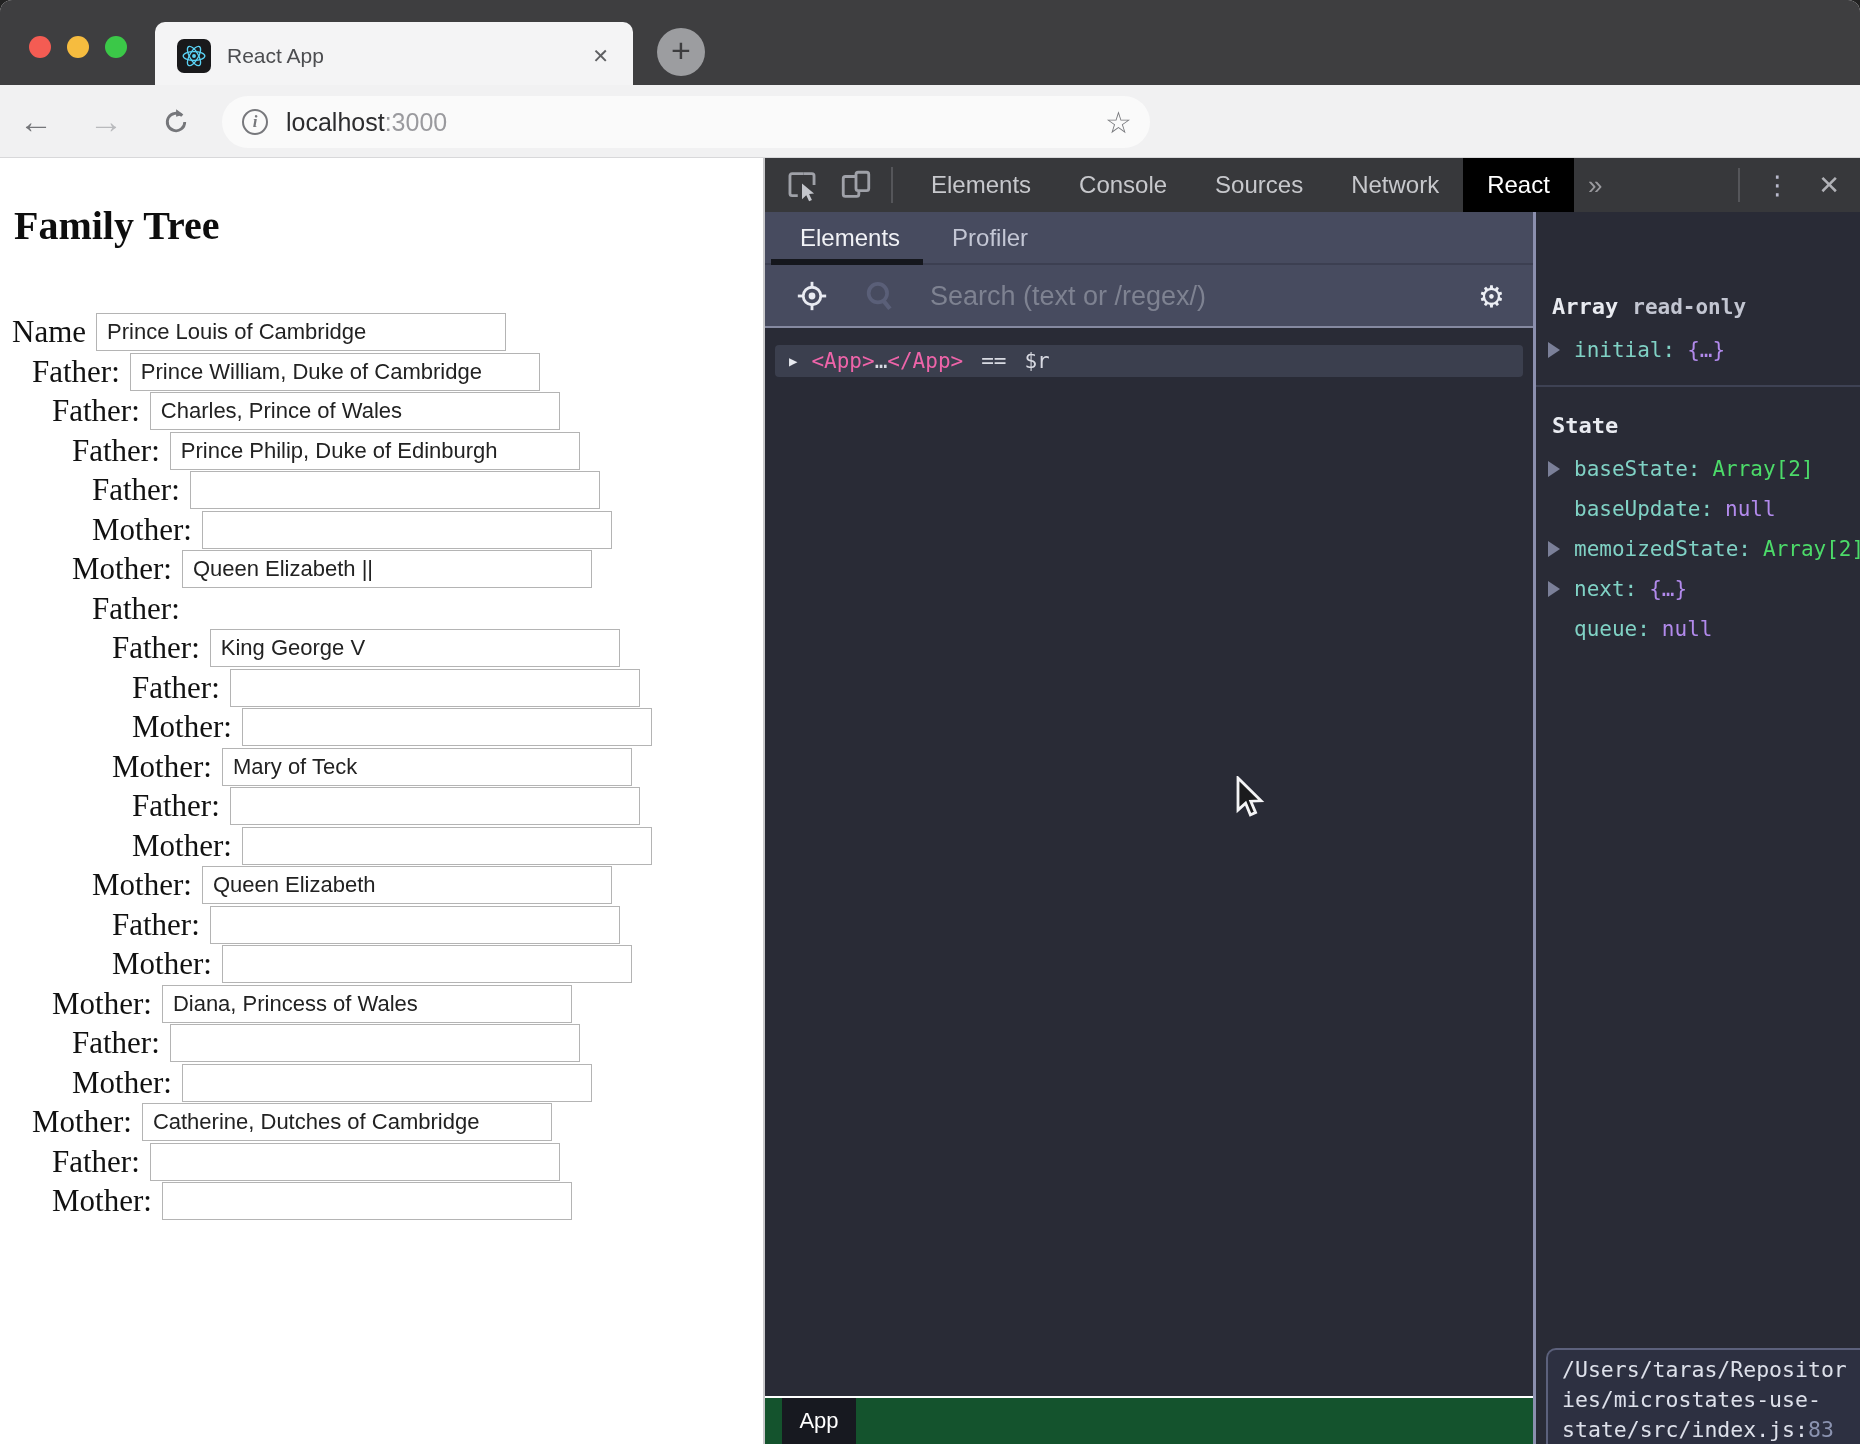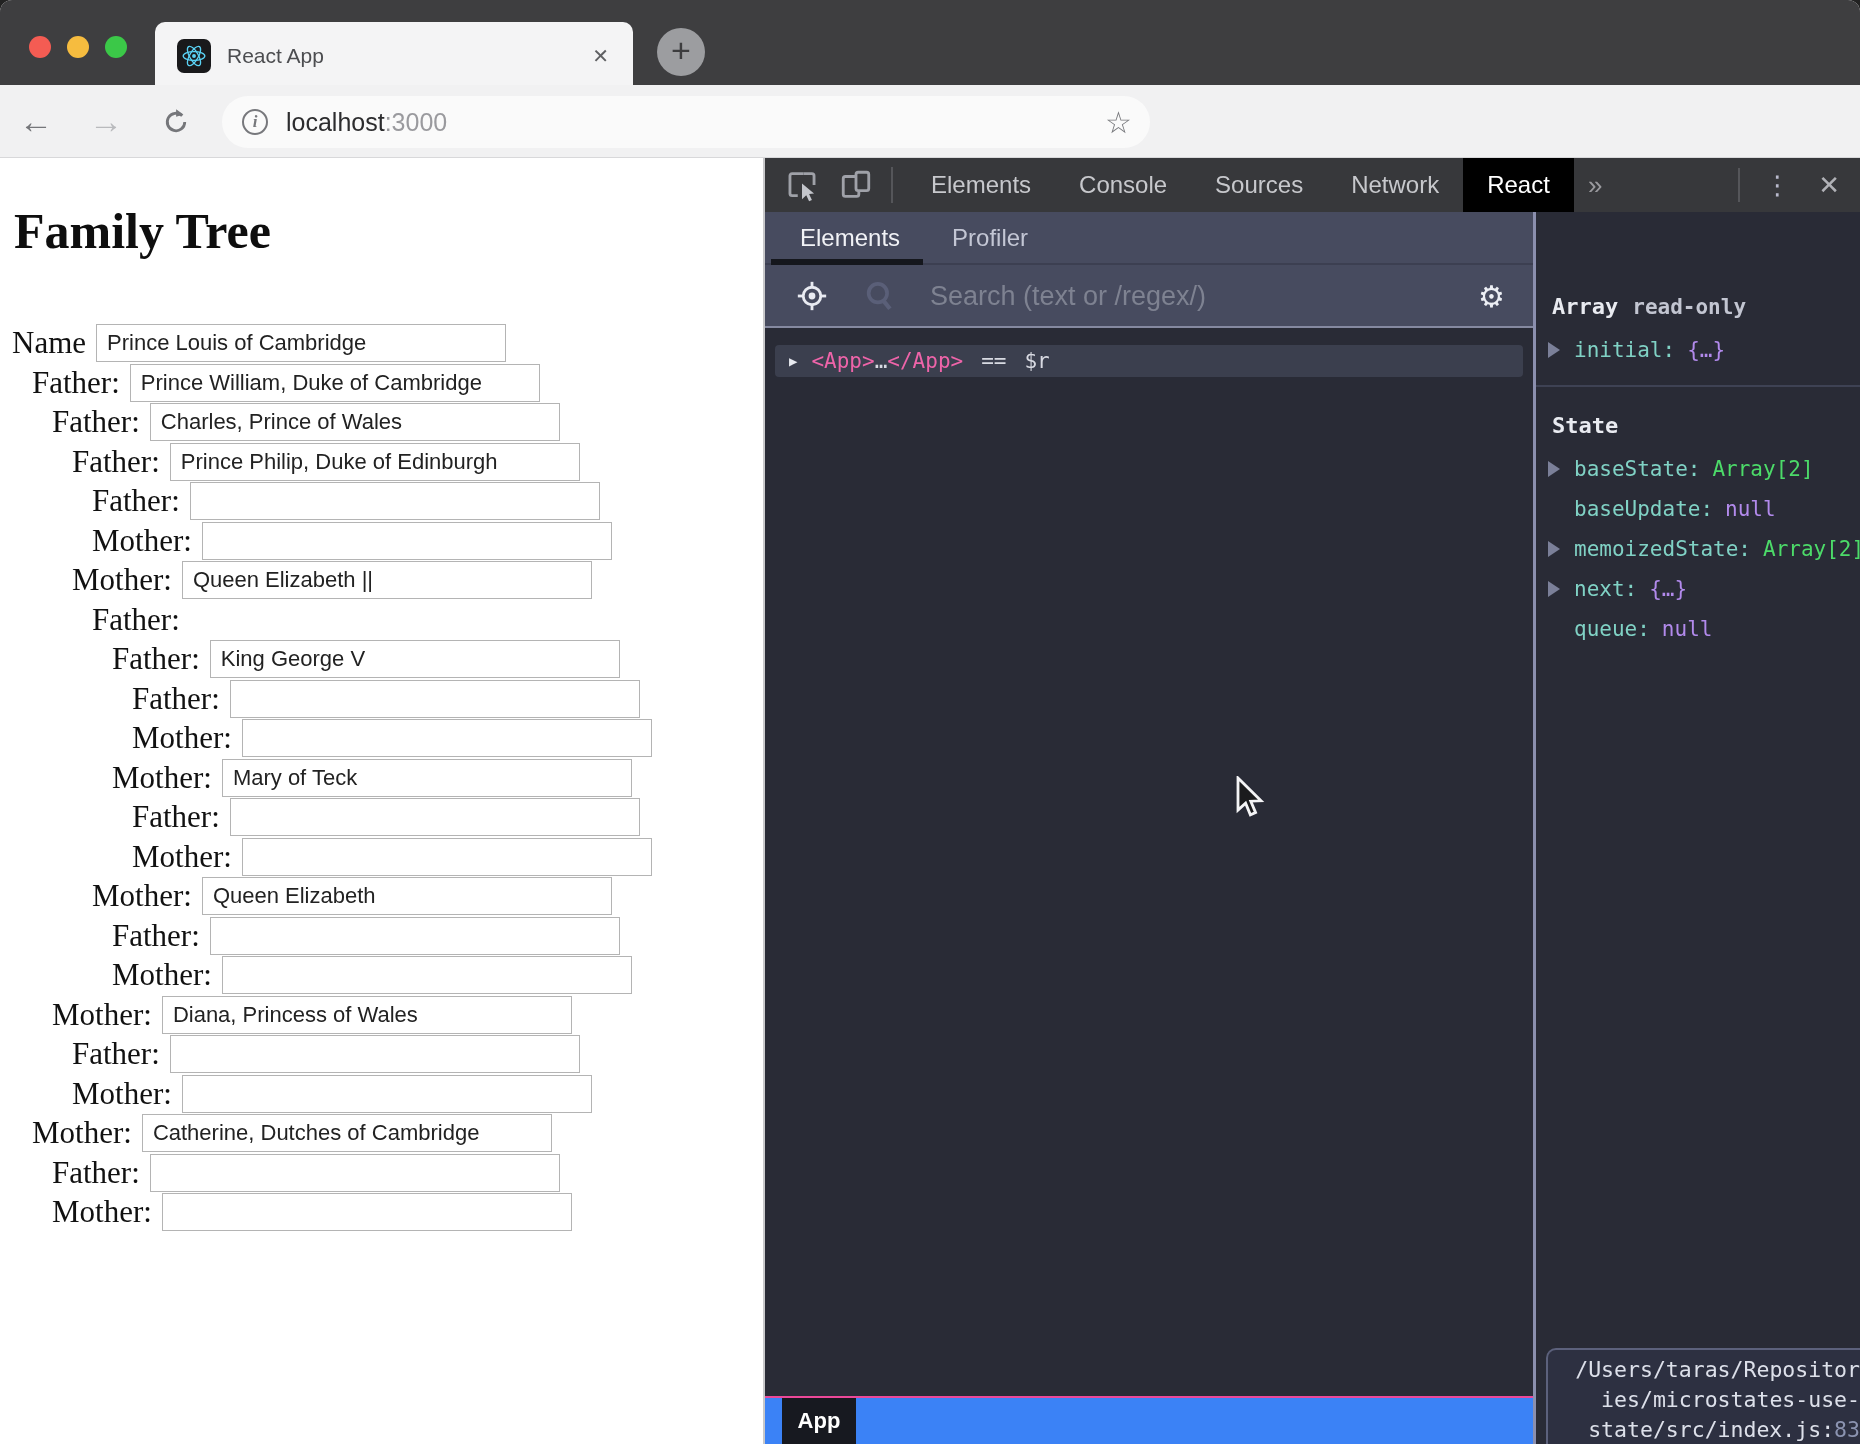--- a/index.html
+++ b/index.html
@@ -46,21 +46,21 @@
   #ext-ember { left:1641px; }
   .ember-blob { width:40px; height:38px; border-radius:10px; background:#d7d7d9; position:relative; }
   .ember-blob:before, .ember-blob:after { content:""; position:absolute; top:12px; width:12px; height:12px; border:3px solid #a8a9ac; border-radius:50%; }
   .ember-blob:before { left:4px; } .ember-blob:after { right:4px; }
   #toolbar-sep { position:absolute; left:1705px; top:96px; width:2px; height:42px; background:#d2d2d4; }
   #avatar { position:absolute; left:1732px; top:100px; width:44px; height:44px; border-radius:50%; background:radial-gradient(circle at 50% 42%, #d9b694 0 36%, #8a6a4e 62%, #4c3a2c 100%); }
   #menu-dots { position:absolute; left:1802px; top:102px; width:40px; height:40px; color:#606164; font-size:30px; display:flex; align-items:center; justify-content:center; }
 
   
   #page { position:absolute; left:0; top:158px; width:763px; height:1286px; background:#fff; overflow:hidden; }
-  #page-title { margin:44px 0 0 14px; font-family:"Liberation Serif", serif; font-weight:bold; font-size:50px; color:#0e0e0e; }
+  #page-title { margin:44px 0 0 14px; font-family:"Liberation Serif", serif; font-weight:bold; font-size:40px; color:#0e0e0e; }
   #form-rows { margin-top:64px; }
   .f-row { display:flex; align-items:center; height:38px; margin-bottom:1.5px; }
   .f-label { font-family:"Liberation Serif", serif; font-size:31px; color:#111; margin-right:10px; white-space:pre; }
   .f-input { width:410px; height:38px; border:1.5px solid #b4b4b4; background:#fff; font-family:"Liberation Sans", sans-serif; font-size:22px; color:#222; padding:0 10px; outline:none; }
 
   
   #devtools { position:absolute; left:763px; top:158px; width:1097px; height:1286px; background:#292b36; border-left:2px solid #c8c8ca; }
   #dt-topbar { position:absolute; left:0; top:0; width:1095px; height:54px; background:#37383b; display:flex; align-items:center; }
   .dt-icon { margin-left:20px; display:flex; align-items:center; }
   #dt-icon-sep { width:2px; height:36px; background:#55565a; margin-left:18px; }
@@ -84,39 +84,39 @@
   #search-input { position:absolute; left:165px; top:8px; width:540px; height:46px; background:transparent; border:none; outline:none; font-size:27px; color:#dfe1ea; }
   #search-input::placeholder { color:#7e8291; opacity:1; }
   #settings-gear { position:absolute; right:28px; top:14px; color:#eceef4; font-size:30px; }
   #rp-tree { flex:1; background:#292b36; position:relative; }
   #tree-row { position:absolute; left:10px; top:17px; width:748px; height:32px; background:#3b3f4e; border-radius:4px; display:flex; align-items:center; font-family:"DejaVu Sans Mono", monospace; font-size:21px; }
   #tree-expander { color:#e8eaf0; font-size:14px; margin:0 14px 0 14px; }
   .tag-pink { color:#ee64a9; }
   .tree-dim { color:#d8dae2; }
   #tree-eq { margin-left:18px; }
   #tree-ref { margin-left:18px; }
-  #rp-bottombar { height:48px; background:#3b82f6; border-top:2px solid #ec4899; display:flex; align-items:stretch; flex:none;font-weight:bold; }
+  #rp-bottombar { height:48px; background:#14532d; border-top:2px solid #ffffff; display:flex; align-items:stretch; flex:none; }
   #app-tag { width:74px; margin-left:17px; background:#171920; color:#fff; font-size:22px; display:flex; align-items:center; justify-content:center; }
 
   #pane-divider { position:absolute; left:768px; top:0; width:3px; height:1232px; background:#8b8fae; }
   #react-right { position:absolute; left:771px; top:0; width:324px; height:1232px; background:#292b36; overflow:hidden; font-family:"DejaVu Sans Mono", monospace; }
   .rr-header { margin:0 0 0 16px; font-size:22px; line-height:26px; color:#e9ebf1; font-weight:bold; }
   .rr-badge { font-weight:bold; color:#c2c5d1; font-size:21px; margin-left:14px; }
   #props-header { margin-top:82px; }
   .kv-row { display:flex; align-items:center; line-height:28px; font-size:21px; white-space:pre; margin:12px 0 0 12px; }
   .kv-rows-first { margin-top:16px; }
   .tri { width:0; height:0; border-left:12px solid #7b8099; border-top:8px solid transparent; border-bottom:8px solid transparent; margin-right:14px; flex:none; }
   .tri-space { width:26px; flex:none; }
   .kv-key { color:#80d2c5; }
   .kv-val { margin-left:12px; }
   .v-array { color:#4cdb69; }
   .v-null, .v-object { color:#b28aec; }
   #rr-divider { height:2px; background:#3e4254; margin-top:21px; }
   #state-header { margin-top:26px; }
-  #source-box { position:absolute; left:10px; right:0; bottom:0; height:96px; background:#2d3041; border:2px solid #5c617c; border-right:none; border-bottom:none; border-radius:10px 0 0 0; padding:5px 0 0 14px; font-size:21.5px; line-height:30px; color:#dde0ea; white-space:pre;text-align:right; }
+  #source-box { position:absolute; left:10px; right:0; bottom:0; height:96px; background:#2d3041; border:2px solid #5c617c; border-right:none; border-bottom:none; border-radius:10px 0 0 0; padding:5px 0 0 14px; font-size:21.5px; line-height:30px; color:#dde0ea; white-space:pre; }
   #src-num { color:#8b93b0; }
 
   #cursor { position:absolute; left:1232px; top:776px; pointer-events:none; }
 </style>
 </head>
 <body>
 
 <div id="window">
 
   <div id="titlebar">

